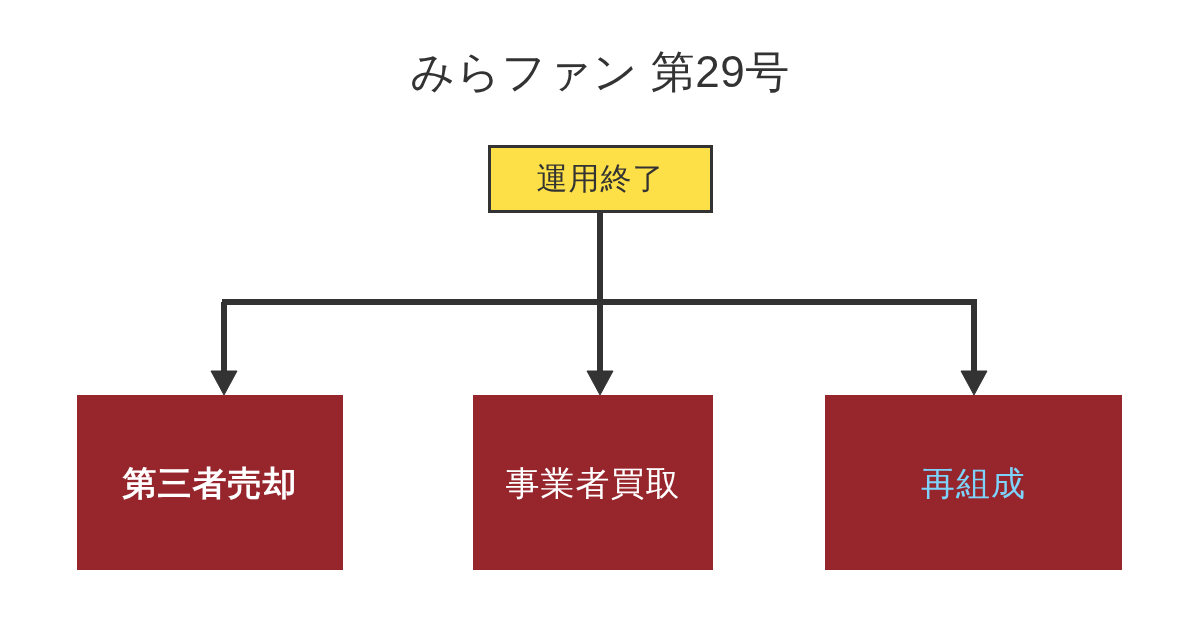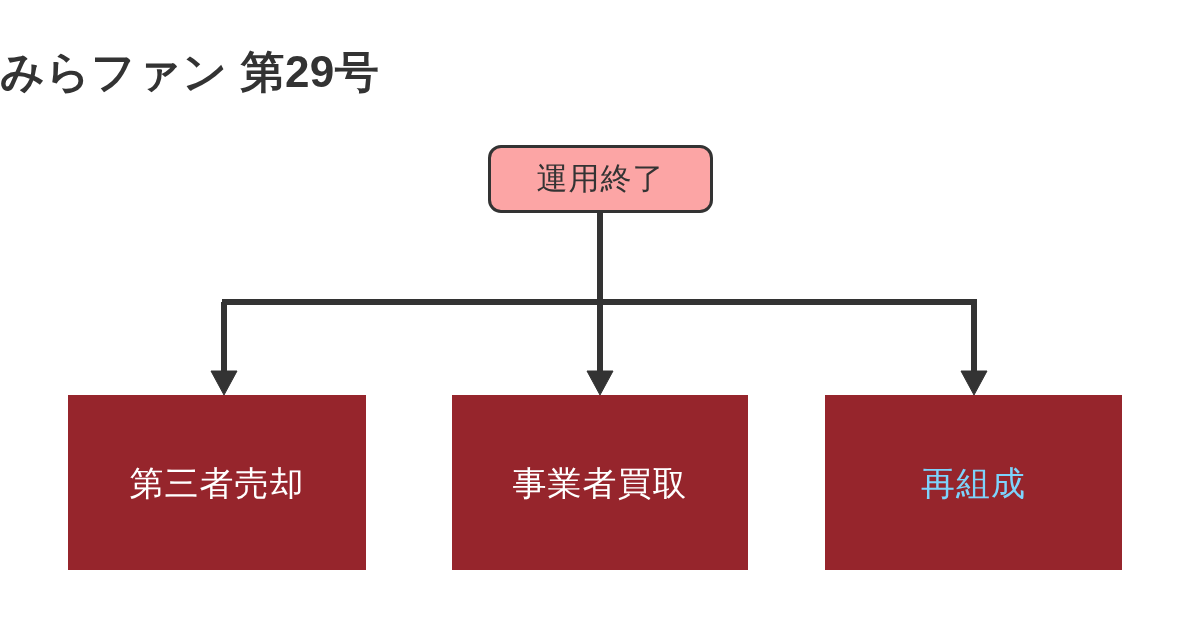--- a/index.html
+++ b/index.html
@@ -21,24 +21,24 @@
     height: 630px;
     background: #ffffff;
   }
 
   
   .diagram-title {
     position: absolute;
     left: 0;
     top: 44px;
     width: 1200px;
-    text-align: left;
+    text-align: center;
     font-size: 44px;
     line-height: 56px;
-    font-weight: 700;
+    font-weight: 400;
     color: #333333;
     letter-spacing: 0.5px;
     white-space: nowrap;
   }
 
   
   .node-root {
     position: absolute;
     left: 488px;
     top: 145px;
@@ -79,22 +79,22 @@
     align-items: center;
     justify-content: center;
   }
   .node-leaf .node-label {
     font-size: 34px;
     line-height: 42px;
     color: #ffffff;
     letter-spacing: 1px;
     white-space: nowrap;
   }
-  #leaf-0 { left: 68px;  width: 298px; }
-  #leaf-1 { left: 452px; width: 296px; justify-content: center; }
+  #leaf-0 { left: 77px;  width: 266px; font-weight: bold; }
+  #leaf-1 { left: 473px; width: 240px; justify-content: center; }
   #leaf-2 { left: 825px; width: 297px; }
 </style>
 </head>
 <body style="background: rgb(255, 255, 255);">
 
 <div id="diagram-root" style="background: rgb(255, 255, 255);">
 
   <div class="diagram-title" style="color: rgb(51, 51, 51);">みらファン 第29号</div>
 
   <svg class="connectors" viewBox="0 0 1200 630" width="1200" height="630" xmlns="http://www.w3.org/2000/svg" aria-hidden="true">
@@ -110,21 +110,21 @@
 
       <line x1="974" y1="302" x2="974" y2="380"></line>
     </g>
     <g fill="#333333" stroke="#333333">
       <polygon points="224,395 211,371 237,371" fill="#333333"></polygon>
       <polygon points="600,395 587,371 613,371" fill="#333333"></polygon>
       <polygon points="974,395 961,371 987,371" fill="#333333"></polygon>
     </g>
   </svg>
 
-  <div class="node-root" style="background: #fca5a5; border-color: rgb(51, 51, 51); border-radius: 13px;">
+  <div class="node-root" style="background: #fde047; border-color: rgb(51, 51, 51);">
     <span class="node-label" style="color: rgb(51, 51, 51);">運用終了</span>
   </div>
 
   <div class="node-leaf" id="leaf-0" style="background: rgb(150, 37, 44);">
     <span class="node-label" style="color: rgb(255, 255, 255);">第三者売却</span>
   </div>
 
   <div class="node-leaf" id="leaf-1" style="background: rgb(150, 37, 44);">
     <span class="node-label" style="color: rgb(255, 255, 255);">事業者買取</span>
   </div>

